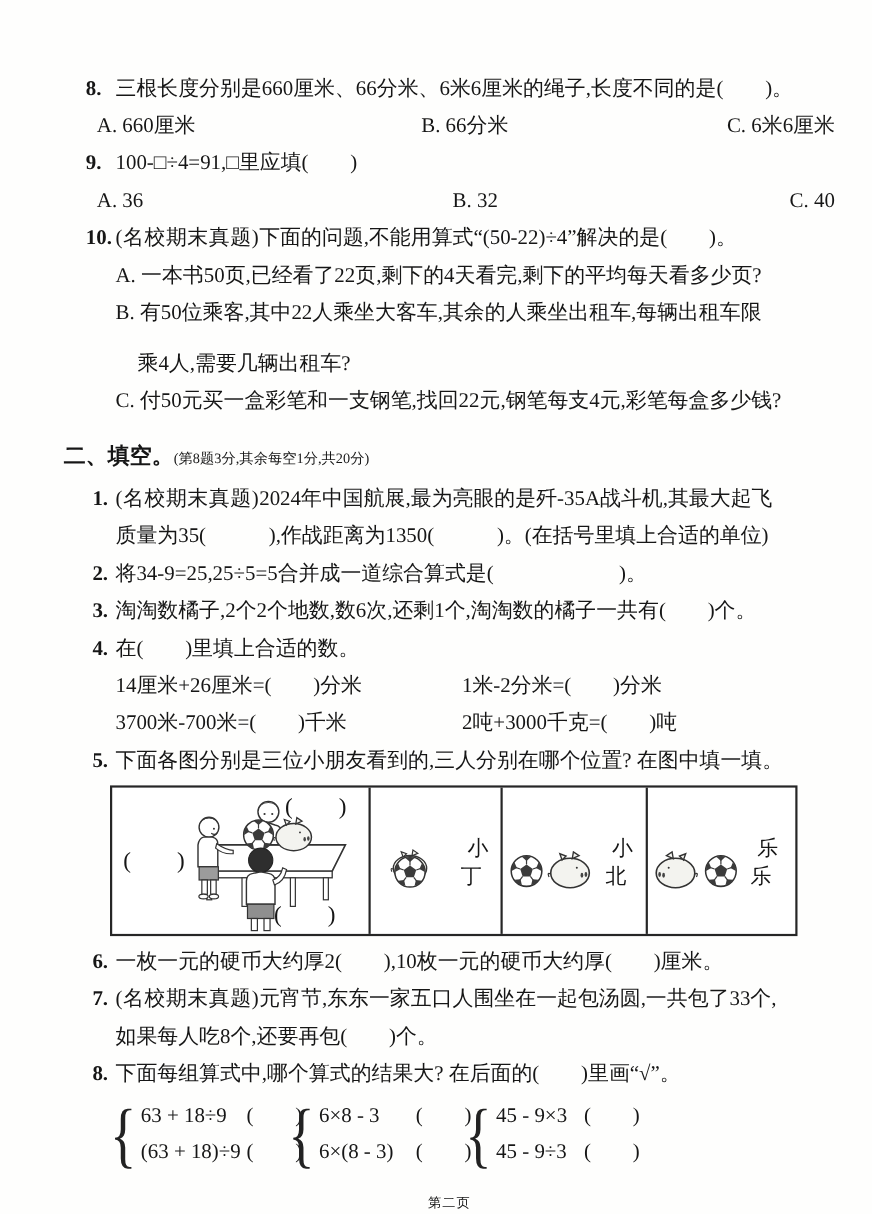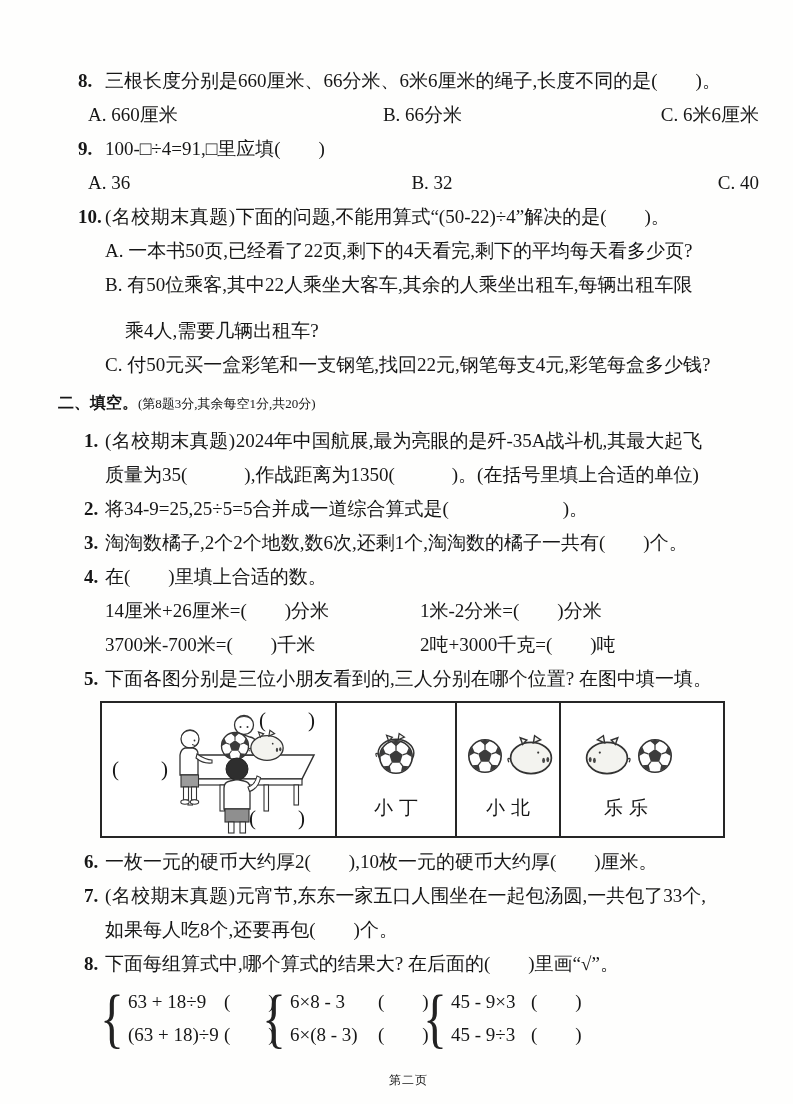--- a/index.html
+++ b/index.html
@@ -21,32 +21,32 @@
   .line{white-space:nowrap;}
   .tag{letter-spacing:.5px;}
   
   .opts{display:flex;margin-left:-17px;white-space:nowrap;justify-content:space-between;}
   .opts .o1{width:222px;}
   .opts .o2{width:205px;}
   .optline{white-space:nowrap;}
   .opt-cont{padding-left:20px;margin-top:12px;}
   
   .sechead{margin:4px 0 3px -0px;display:flex;align-items:baseline;white-space:nowrap;}
-  .sectitle{font-weight:bold;font-family:"Liberation Sans","DejaVu Sans",sans-serif;font-size:16px;}
+  .sectitle{font-weight:bold;font-family:"Liberation Sans","DejaVu Sans",sans-serif;font-size:20px;margin-top:12px;}
   .secnote{font-size:13px;}
   
   .q4row{display:flex;white-space:nowrap;}
   .q4row .c1{width:315px;flex:none;}
   
   .fig{display:flex;border:2px solid #262626;width:621px;margin:5px 0 7px -5px;background:#fff;}
   .panel{border-left:2px solid #262626;display:flex;flex-direction:column;align-items:center;box-sizing:border-box;}
   .panel.first{border-left:none;position:relative;}
   .scene{width:233px;height:133px;position:relative;}
   .blank-abs{position:absolute;font-size:21px;white-space:pre;line-height:26px;}
-  .vp{height:133px;display:flex;flex-direction:column;align-items:center;}
+  .vp{height:133px;display:flex;flex-direction:row;align-items:center;}
   .vp svg{margin-top:16px;}
   .pname{line-height:26px;margin-top:4px;letter-spacing:6px;text-indent:6px;}
   
   .grp-row{display:flex;margin-top:4px;margin-left:-5px;}
   .grp{display:flex;align-items:center;}
   .grp.g1{width:162px;}
   .grp.g2{width:161px;}
   .brace{font-size:50px;font-weight:400;transform:scaleY(1.32);line-height:66px;margin-right:4px;color:#222;}
   .gline{display:flex;line-height:33px;white-space:pre;align-items:center;}
   .gexpr{display:inline-block;}
@@ -248,21 +248,21 @@
           <div class="panel" style="width:120px">
             <div class="vp">
               <svg width="110" height="72" viewBox="0 0 110 72">
                 <use href="#pig" transform="translate(55,34) scale(1.05)"></use>
                 <use href="#ball" transform="translate(55,38) scale(1.08)"></use>
               </svg>
               <div class="pname">小丁</div>
             </div>
           </div>
 
-          <div class="panel" style="width:104px">
+          <div class="panel" style="width:132px">
             <div class="vp">
               <svg width="122" height="72" viewBox="0 0 122 72">
                 <use href="#ball" transform="translate(38,37) scale(1.08)"></use>
                 <use href="#pig" transform="translate(84,39) scale(1.2)"></use>
               </svg>
               <div class="pname">小北</div>
             </div>
           </div>
 
           <div class="panel" style="width:132px">

